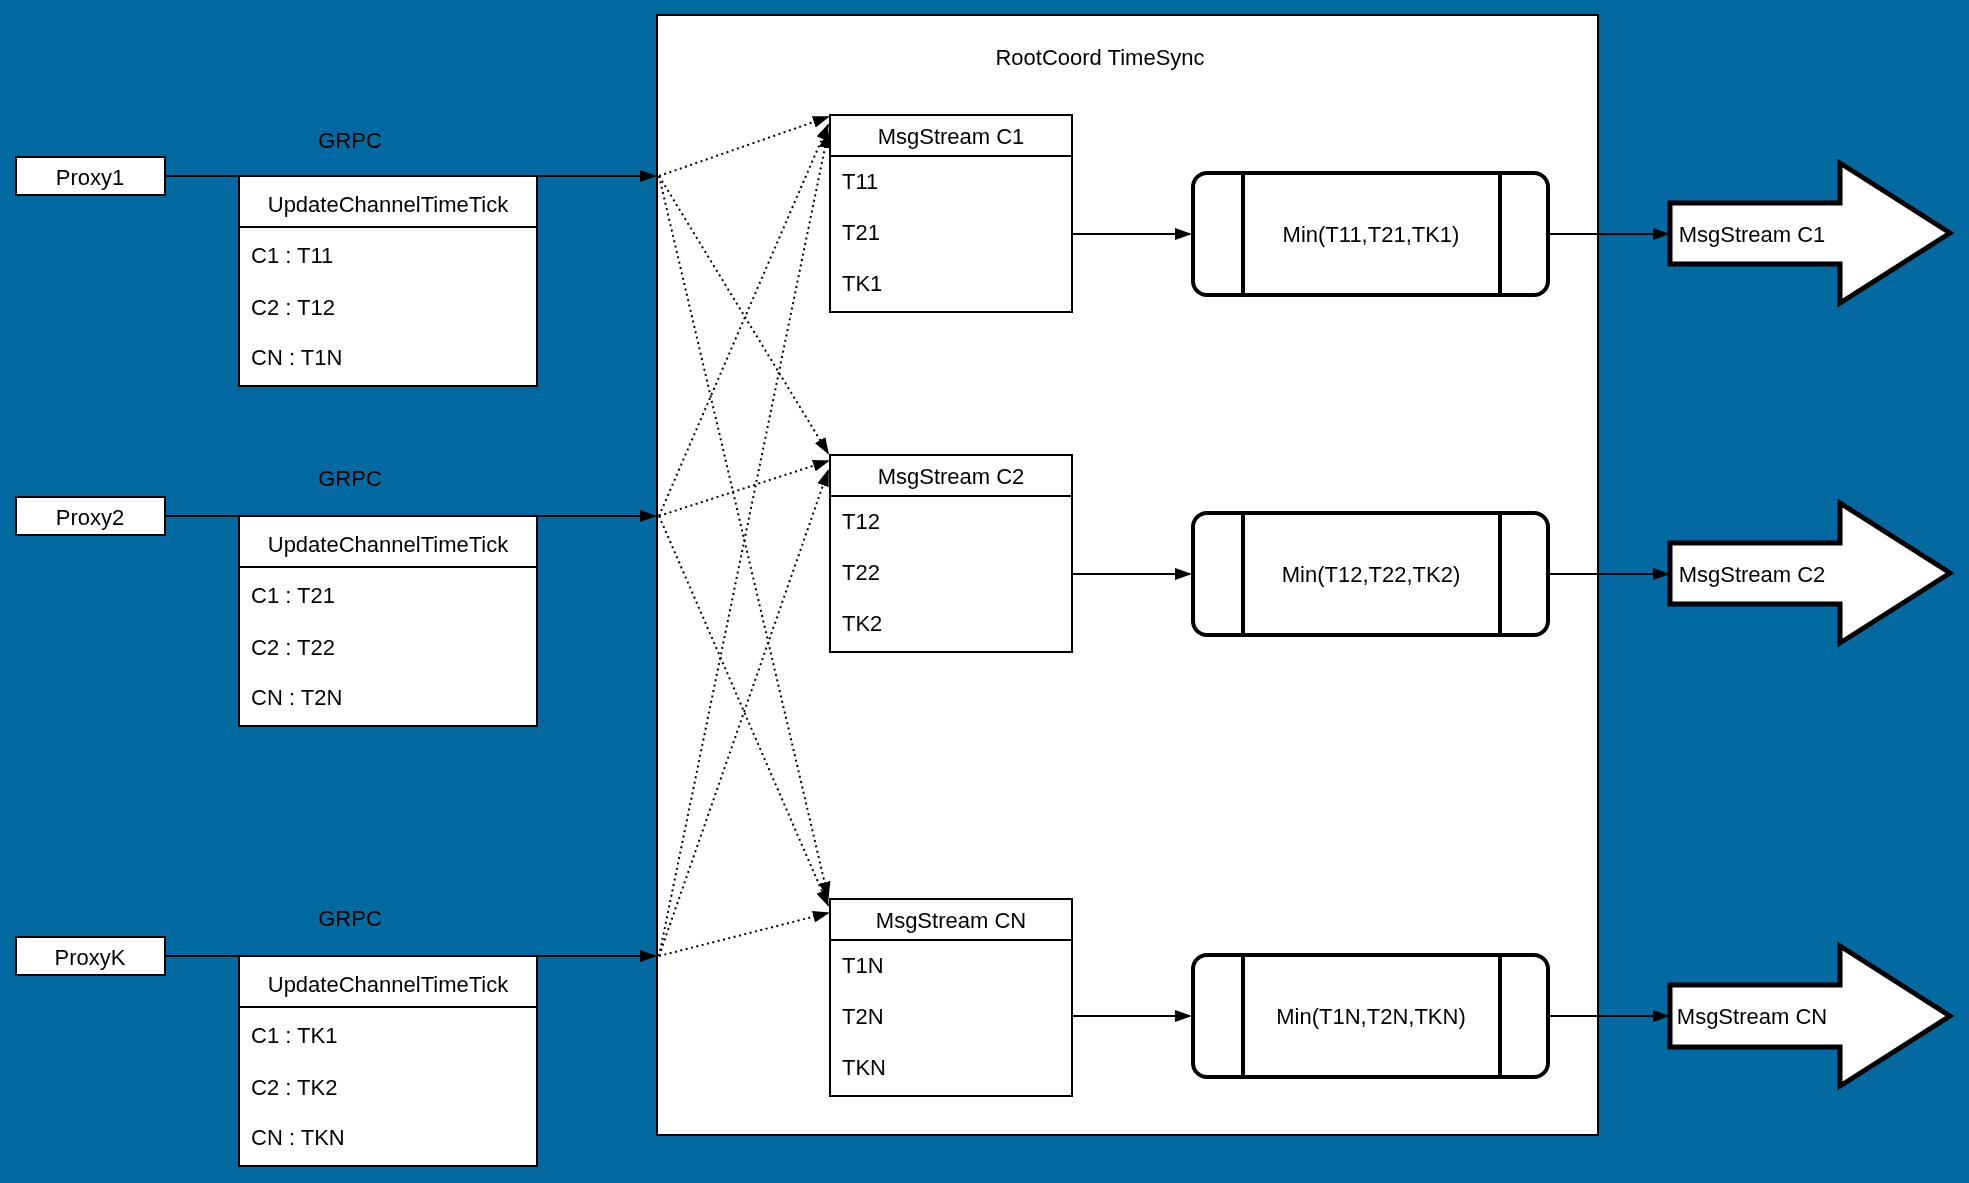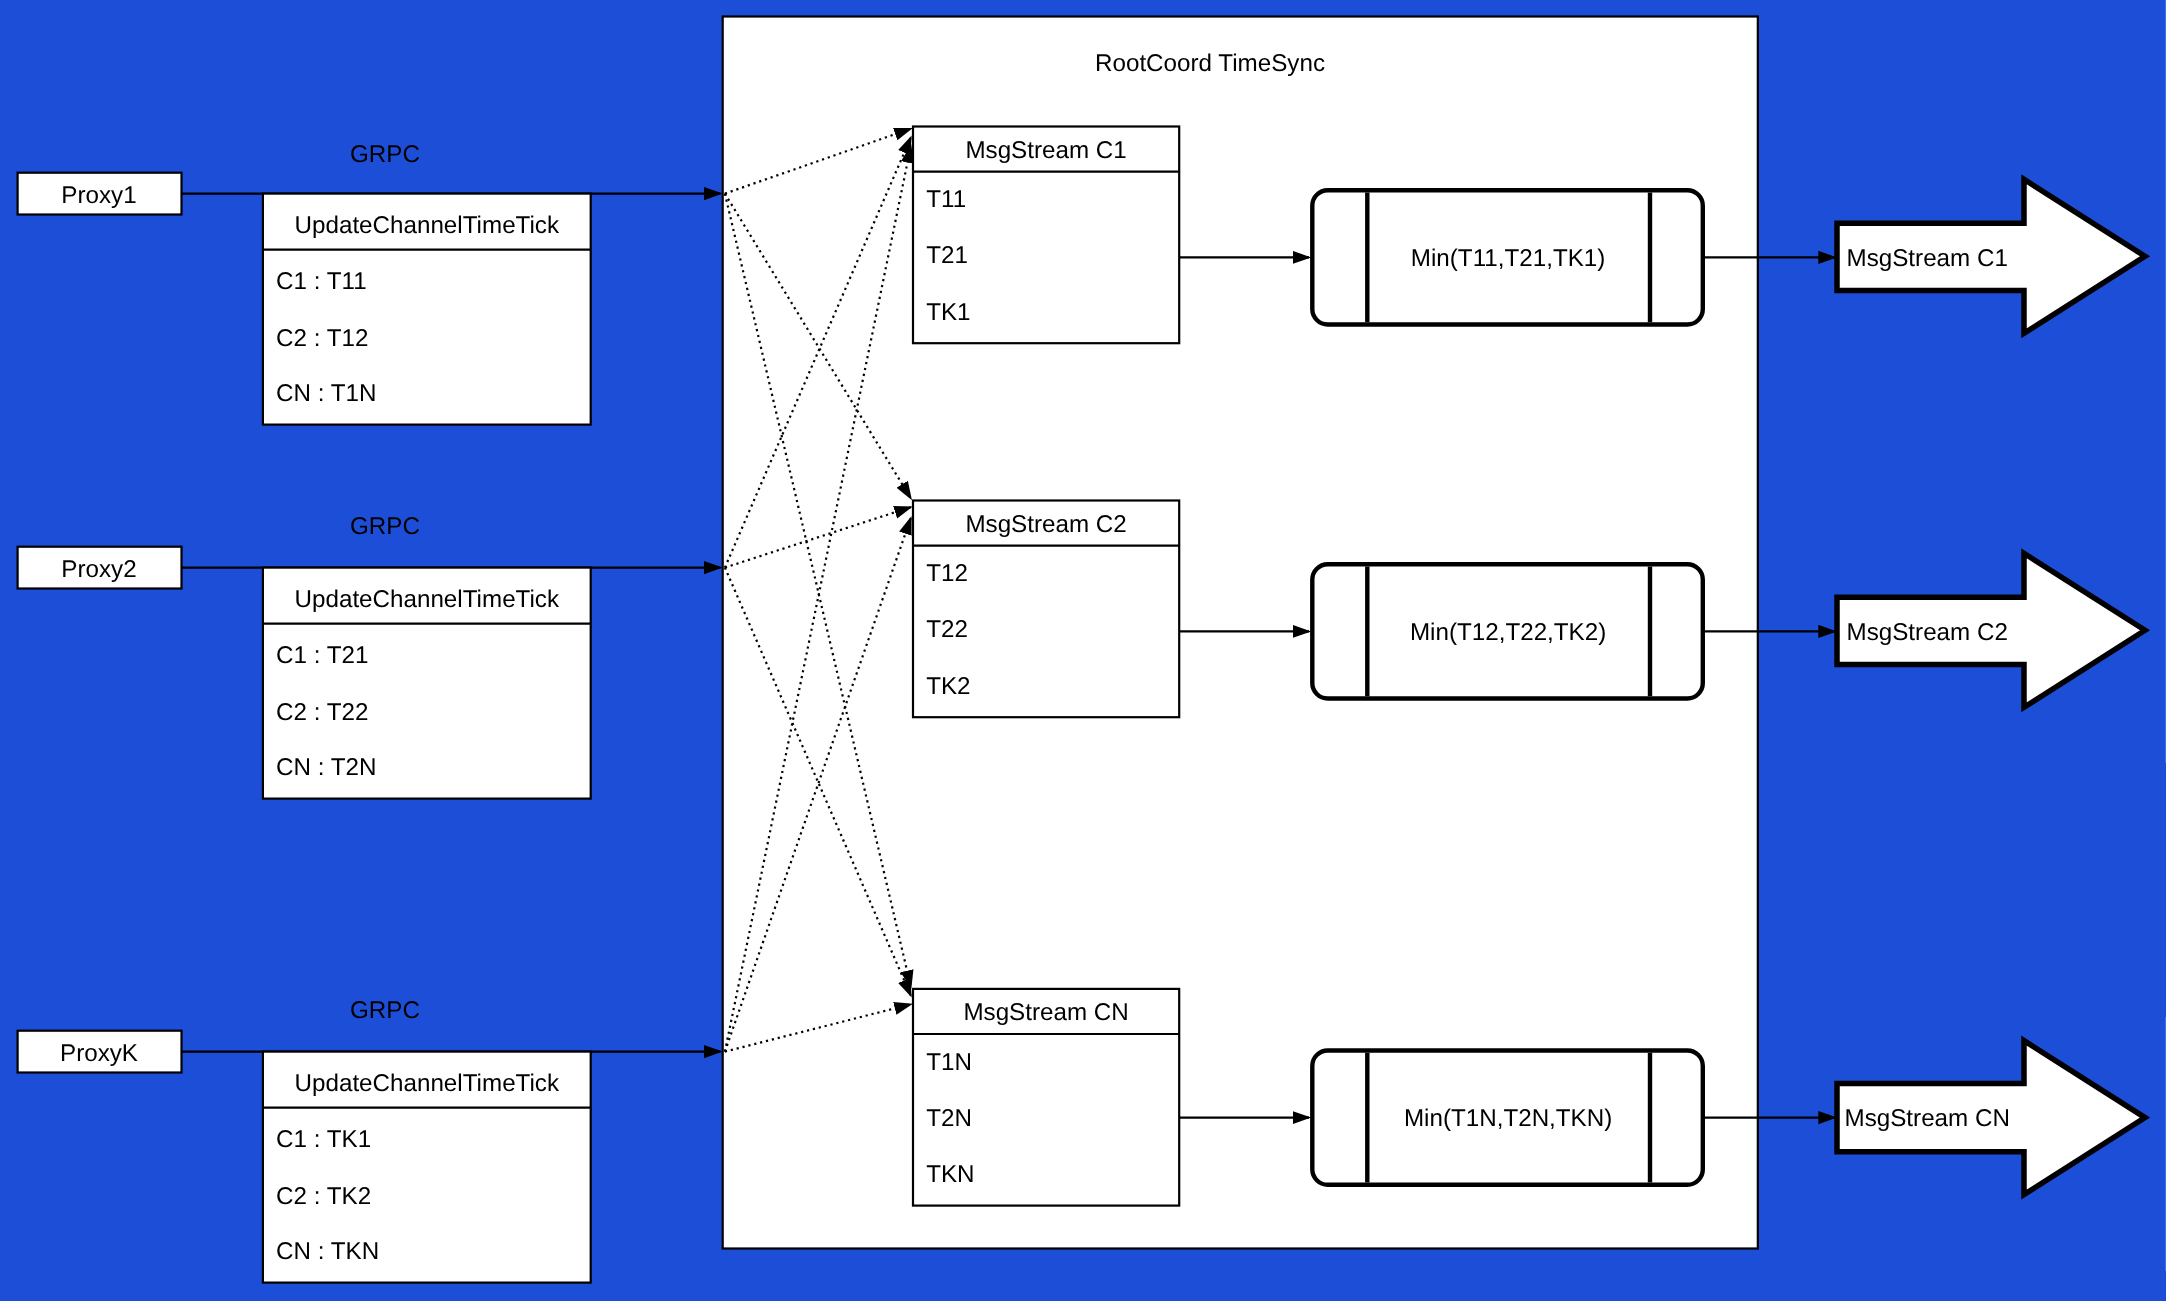--- a/index.html
+++ b/index.html
@@ -1,16 +1,16 @@
 <!DOCTYPE html>
 <html><head>
 <meta charset="utf-8">
 <style>
   html, body { margin: 0; padding: 0; background: #ffffff; }
-  .canvas { position: relative; width: 1969px; height: 1183px; background: #1d4ed8; }
+  .canvas { position: relative; width: 1969px; height: 1183px; background: #0369a1; }
   svg { display: block; }
   text {
     font-family: "Liberation Sans", sans-serif;
     fill: #000000;
     font-size: 22px;
   }
   .shape { fill: #ffffff; stroke: #000000; stroke-width: 2; }
   .thick { fill: #ffffff; stroke: #000000; stroke-width: 4; }
   .wire  { stroke: #000000; stroke-width: 2; fill: none; }
   .dotted{ stroke: #000000; stroke-width: 2; fill: none; stroke-dasharray: 2 3.5; }

